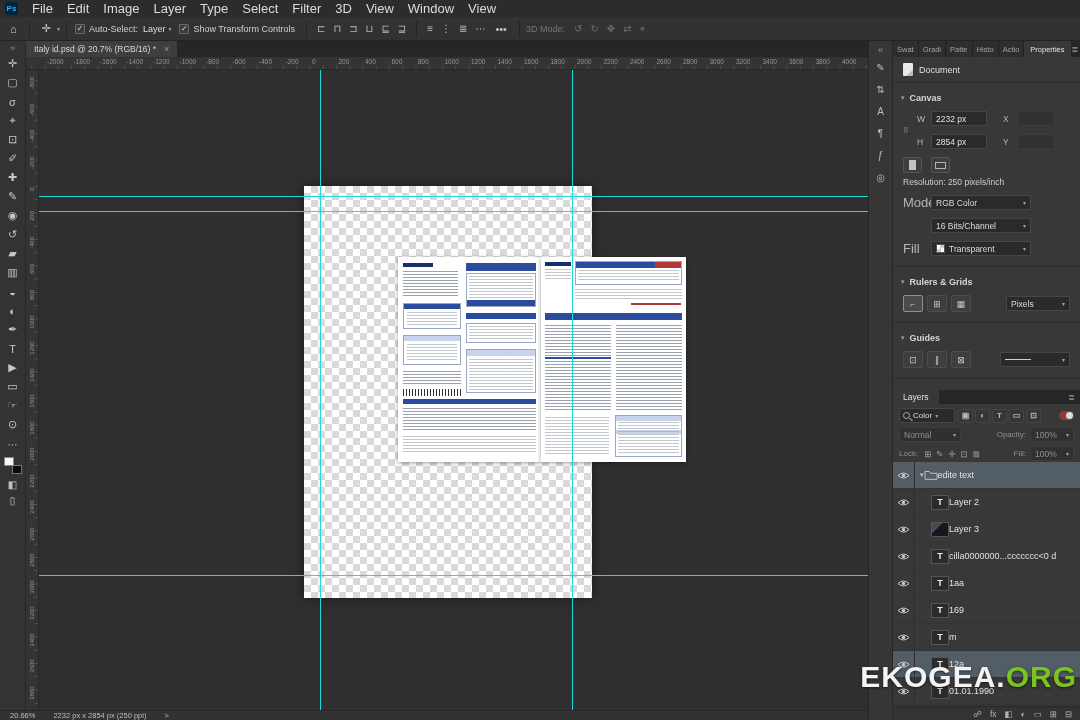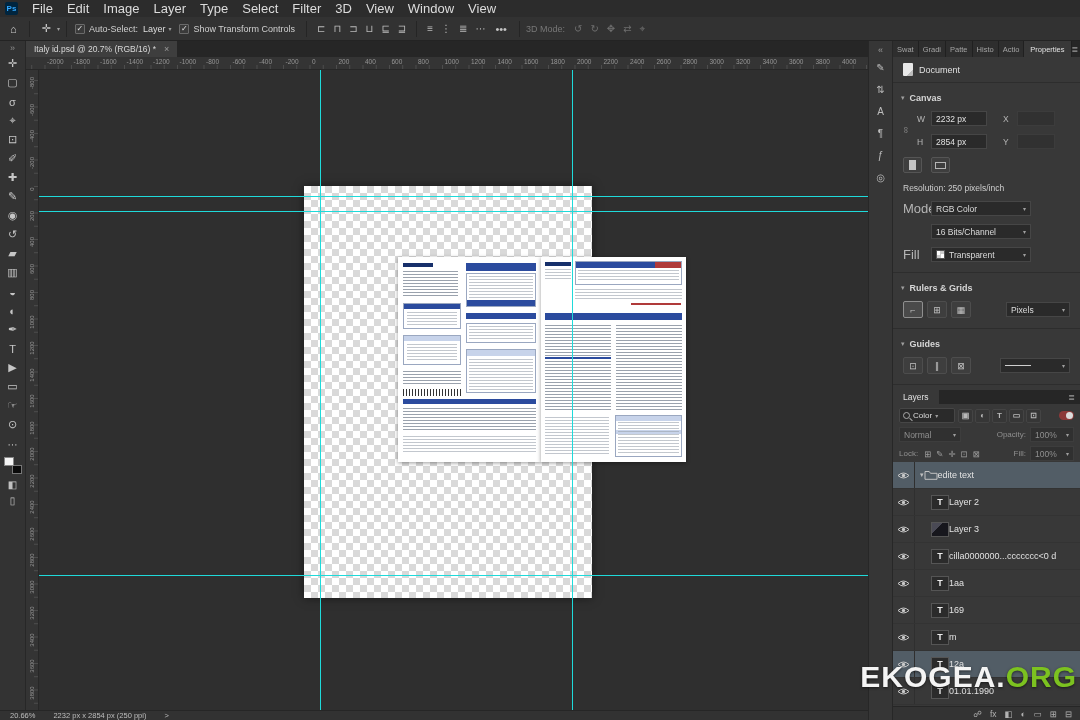--- a/index.html
+++ b/index.html
@@ -81,21 +81,21 @@
 .whwrap .prow{padding-left:24px}
 #chain{position:absolute;left:10px;top:14px;color:#8d8d8d;font-size:9px;transform:rotate(90deg)}
 .plabel{font-size:8.5px;color:#b5b5b5;width:10px;flex:none}
 .pfield{height:15px;background:#2a2a2a;border:1px solid #464646;border-radius:0;font-size:8.5px;color:#e0e0e0;display:flex;align-items:center;padding:0 4px}
 .pfield.dis{background:#313131;border-color:#3c3c3c;color:#777}
 .w56{width:56px}.w38{width:38px}
 .gap{width:8px;flex:none}
 .orient{width:19px;height:16px;border:1px solid #555;border-radius:2px;background:#3e3e3e;display:flex;align-items:center;justify-content:center;margin-right:5px}
 .orient .p{width:7px;height:10px;background:#c3c3c3}
 .orient .l{width:11px;height:7px;border:1px solid #b5b5b5}
-.ptext{font-size:8.5px;color:#cdcdcd;padding:0 10px;margin-top:10px}
+.ptext{font-size:8.5px;color:#cdcdcd;padding:0 10px;margin-top:4px}
 .plabel2{font-size:13px;color:#b5b5b5;width:24px;flex:none}
 .psel{height:15px;background:#2a2a2a;border:1px solid #464646;border-radius:0;display:flex;align-items:center;font-size:8.5px;color:#dcdcdc;padding:0 4px;justify-content:space-between}
 .psel.dis{color:#8f8f8f;border-color:#3d3d3d;background:#303030}
 .w100{width:100px}.w64{width:64px;margin-left:auto}.w70{width:70px;margin-left:auto}.w62{width:62px}.w44{width:44px}
 .chip{width:9px;height:9px;border:1px solid #555;background:conic-gradient(#ccc 25%,#fff 25% 50%,#ccc 50% 75%,#fff 75%);margin-right:4px;flex:none}
 .ibtn{width:20px;height:17px;border:1px solid #4d4d4d;border-radius:2px;background:#3e3e3e;color:#c3c3c3;font-size:9px;display:inline-flex;align-items:center;justify-content:center;margin-right:4px}
 .ibtn.active{border-color:#8f8f8f;background:#4a4a4a}
 .guideline{width:26px;height:1px;background:#cfcfcf}
 
 #layershead{position:absolute;left:0;top:349px;width:187px;height:14px;background:#262626;display:flex;align-items:stretch}

